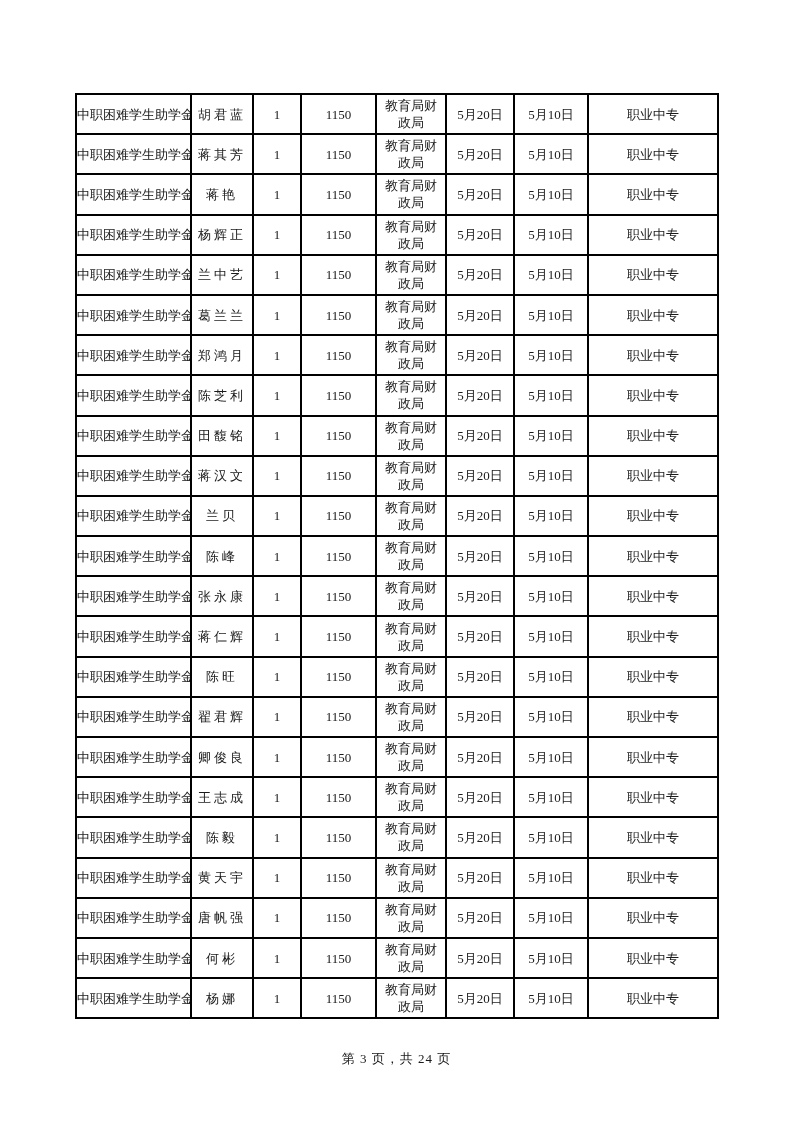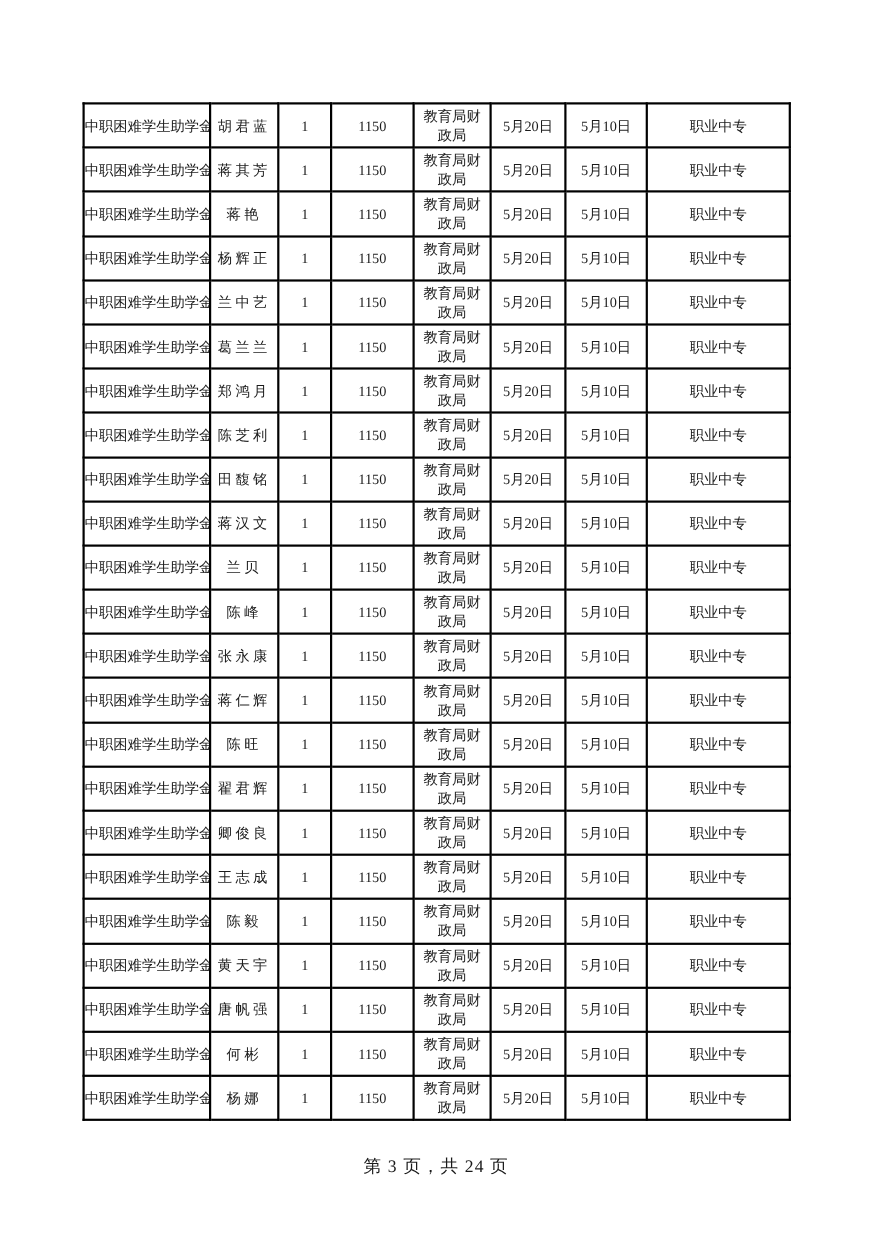--- a/index.html
+++ b/index.html
@@ -41,21 +41,21 @@
     white-space: pre-line;     
     padding: 0 6px;
   }
 
   .page-footer {
     position: absolute;
     top: 1050px;
     left: 0;
     width: 100%;
     text-align: center;
-    font-size: 16px;
+    font-size: 13px;
     letter-spacing: 1px;
   }
 </style>
 </head>
 <body>
 
 <div class="sheet">
 
   <table class="aid-table">
     <colgroup>

